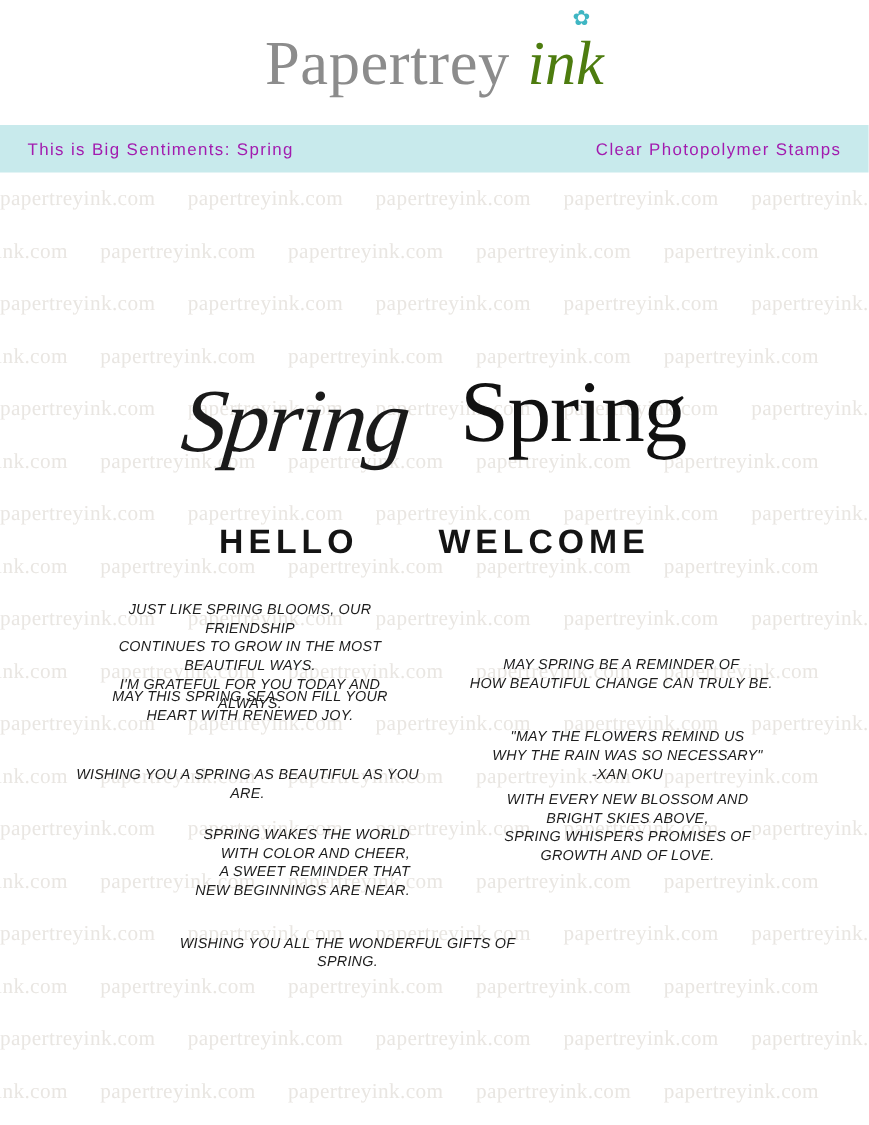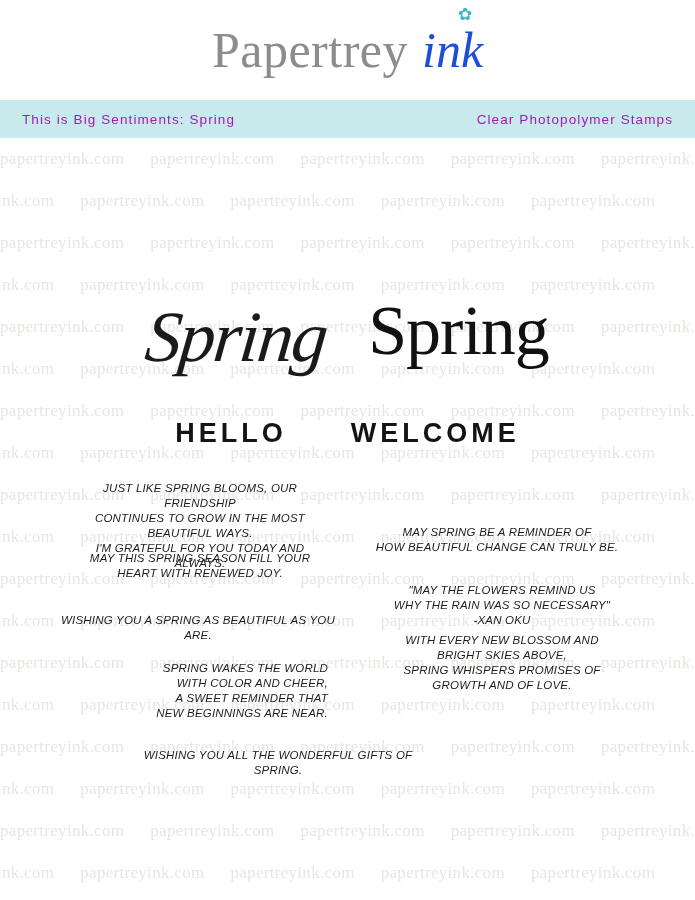--- a/index.html
+++ b/index.html
@@ -33,21 +33,21 @@
     font-family: "Liberation Serif", serif;
     font-size: 50px;
     letter-spacing: 0.5px;
     color: #8c8c8c;
     font-weight: 400;
   }
   .logo-ink {
     font-family: "Liberation Serif", serif;
     font-style: italic;
     font-size: 50px;
-    color: #1d4ed8;
+    color: #4d7c0f;
     margin-left: 14px;
     font-weight: 400;
   }
   .logo-flower {
     position: absolute;
     right: 10px;
     top: -14px;
     width: 16px;
     height: 16px;
     color: #3fb6c3;

